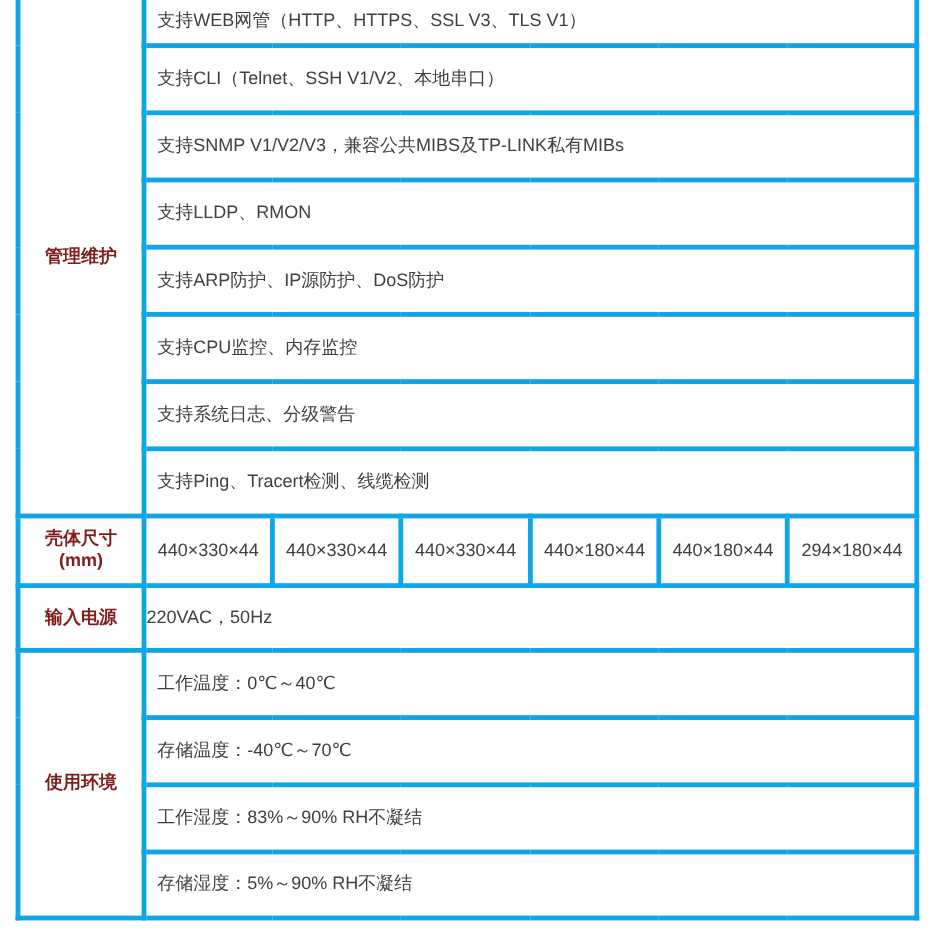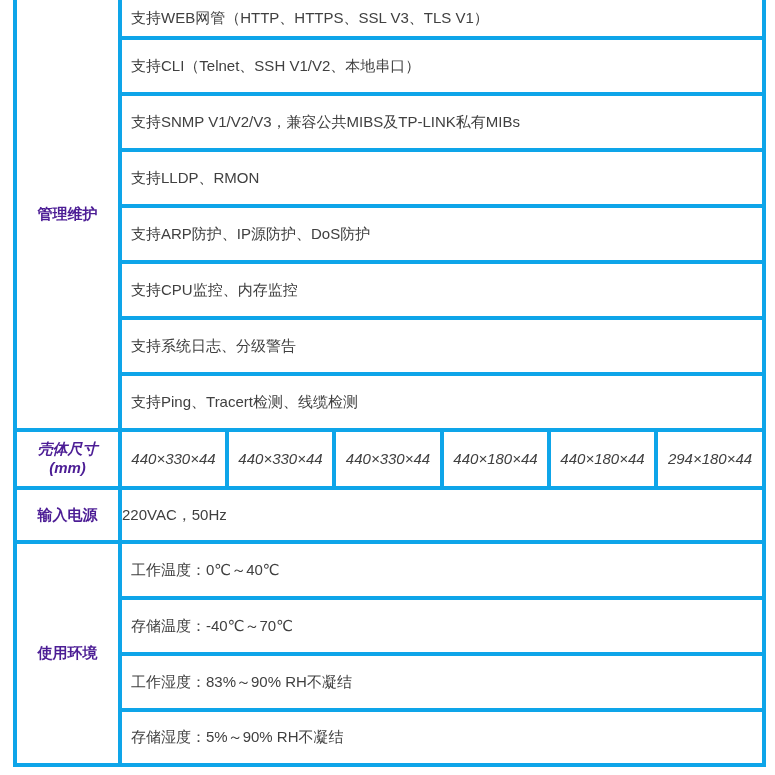--- a/index.html
+++ b/index.html
@@ -32,29 +32,29 @@
     background: #ffffff;
   }
   
   table.spec tr:first-child td { border-top: none; }
 
   td.hdr {
     background: #f0f0f0;
     font-weight: bold;
     font-size: 16px;
     text-align: center;
-    color: #4c1d95;
+    color: #7f1d1d;
   }
   td.content { padding-left: 9px; padding-right: 12px; }
   td.dim { text-align: center; padding: 12px 2px; }
   td.center { text-align: left; }
 
   tr.h38 { height: 38px; }
   tr.h56 { height: 56px; }
-  tr.h58 { height: 58px; font-style: italic; }
+  tr.h58 { height: 58px; }
   tr.h54 { height: 54px; }
   tr.h55 { height: 55px; }
 </style>
 </head>
 <body>
 
 <div class="page">
   <table class="spec">
     <colgroup>
       <col style="width:105px">

